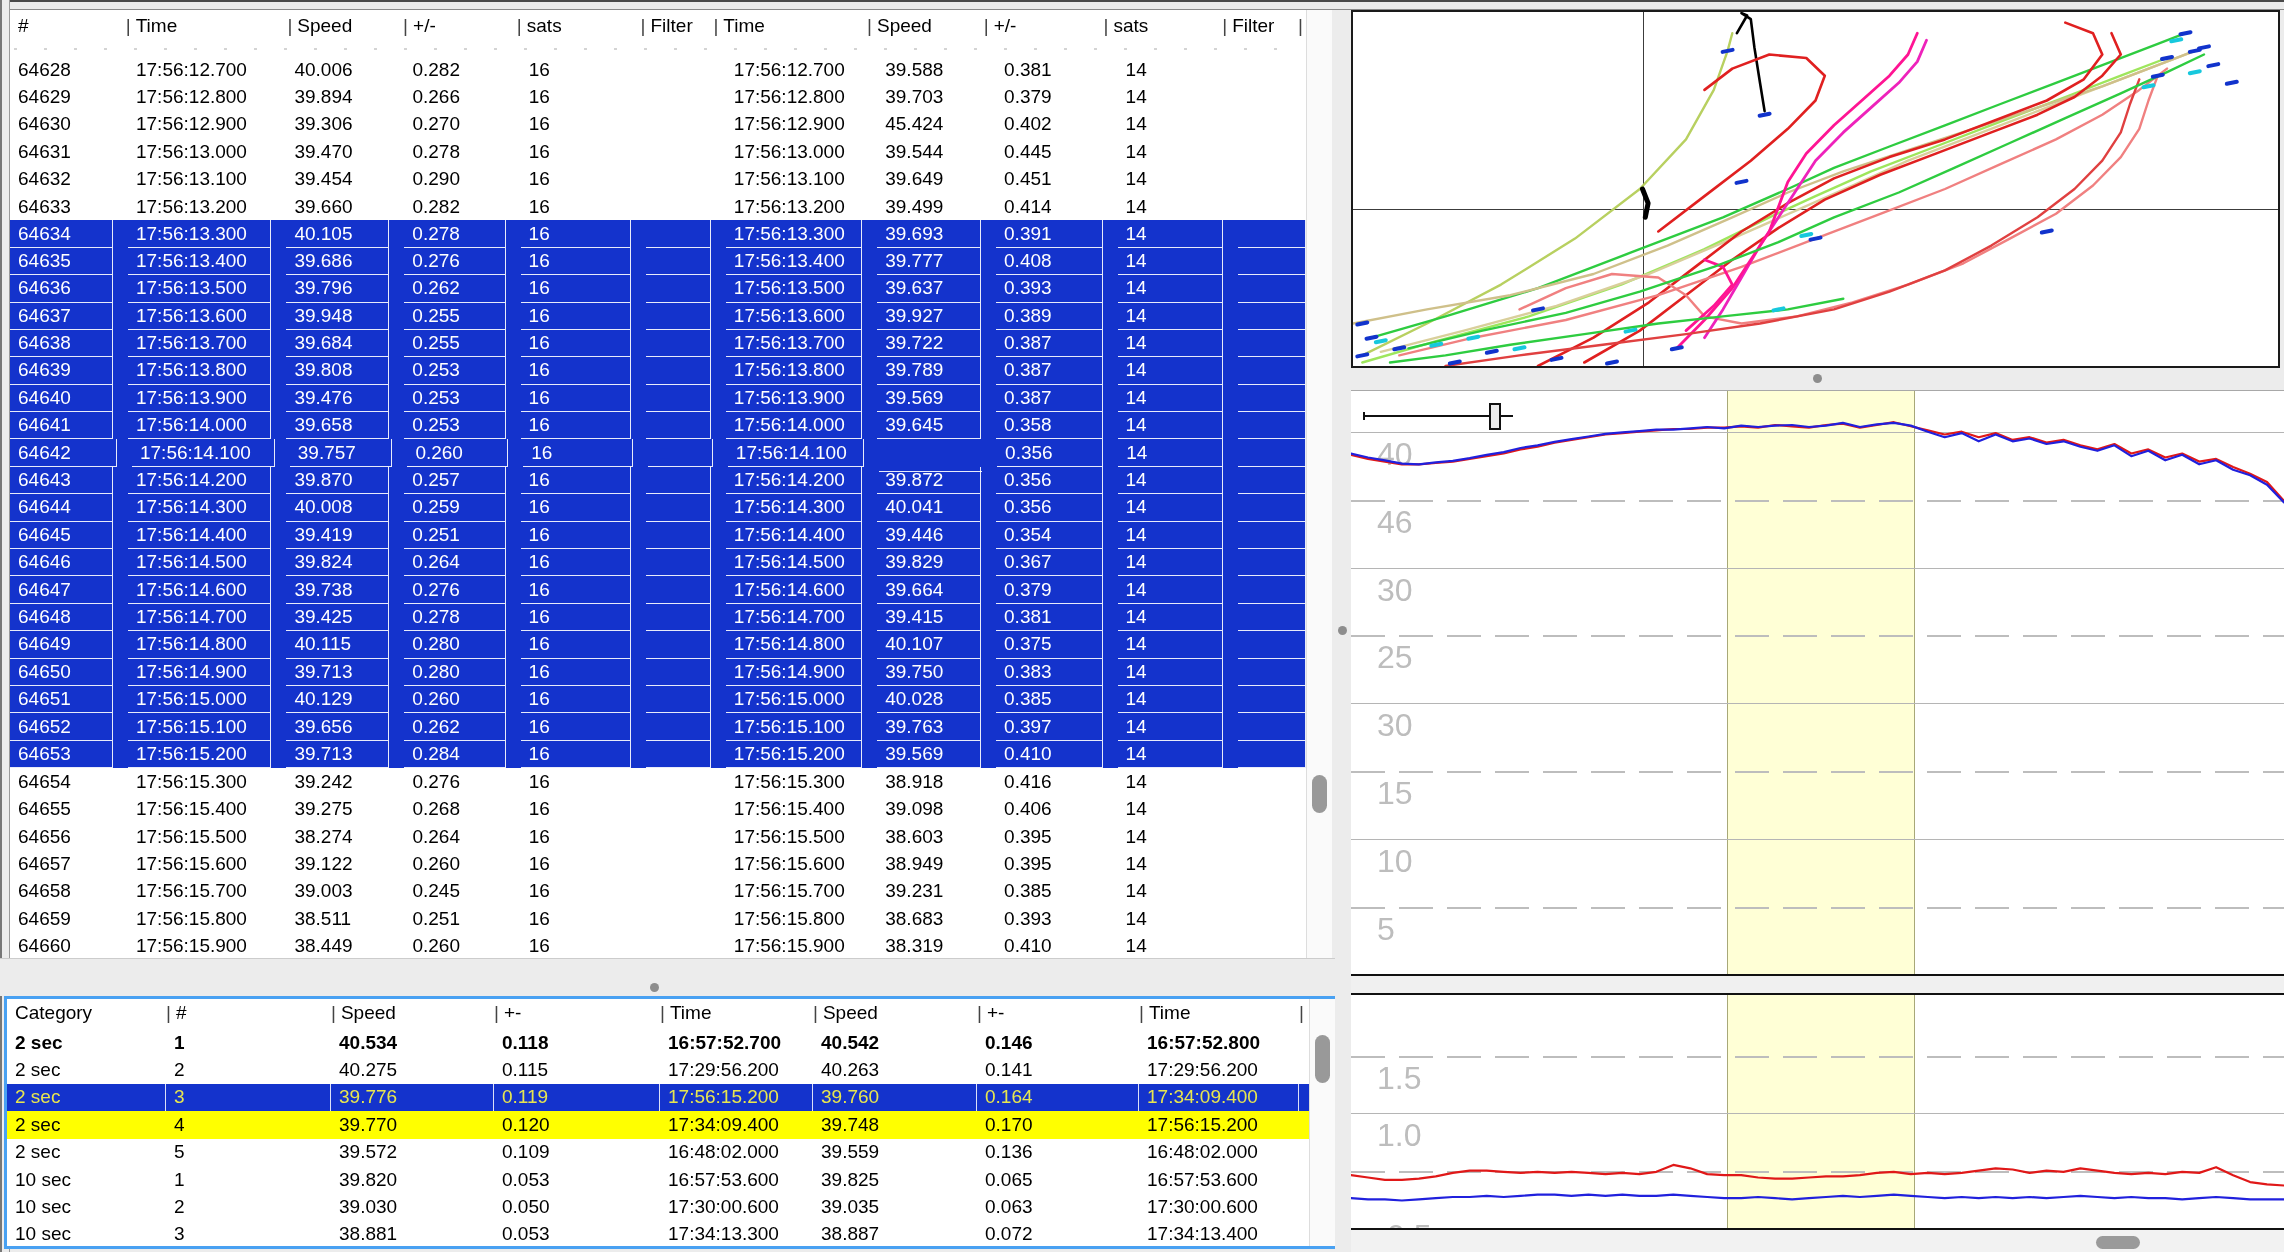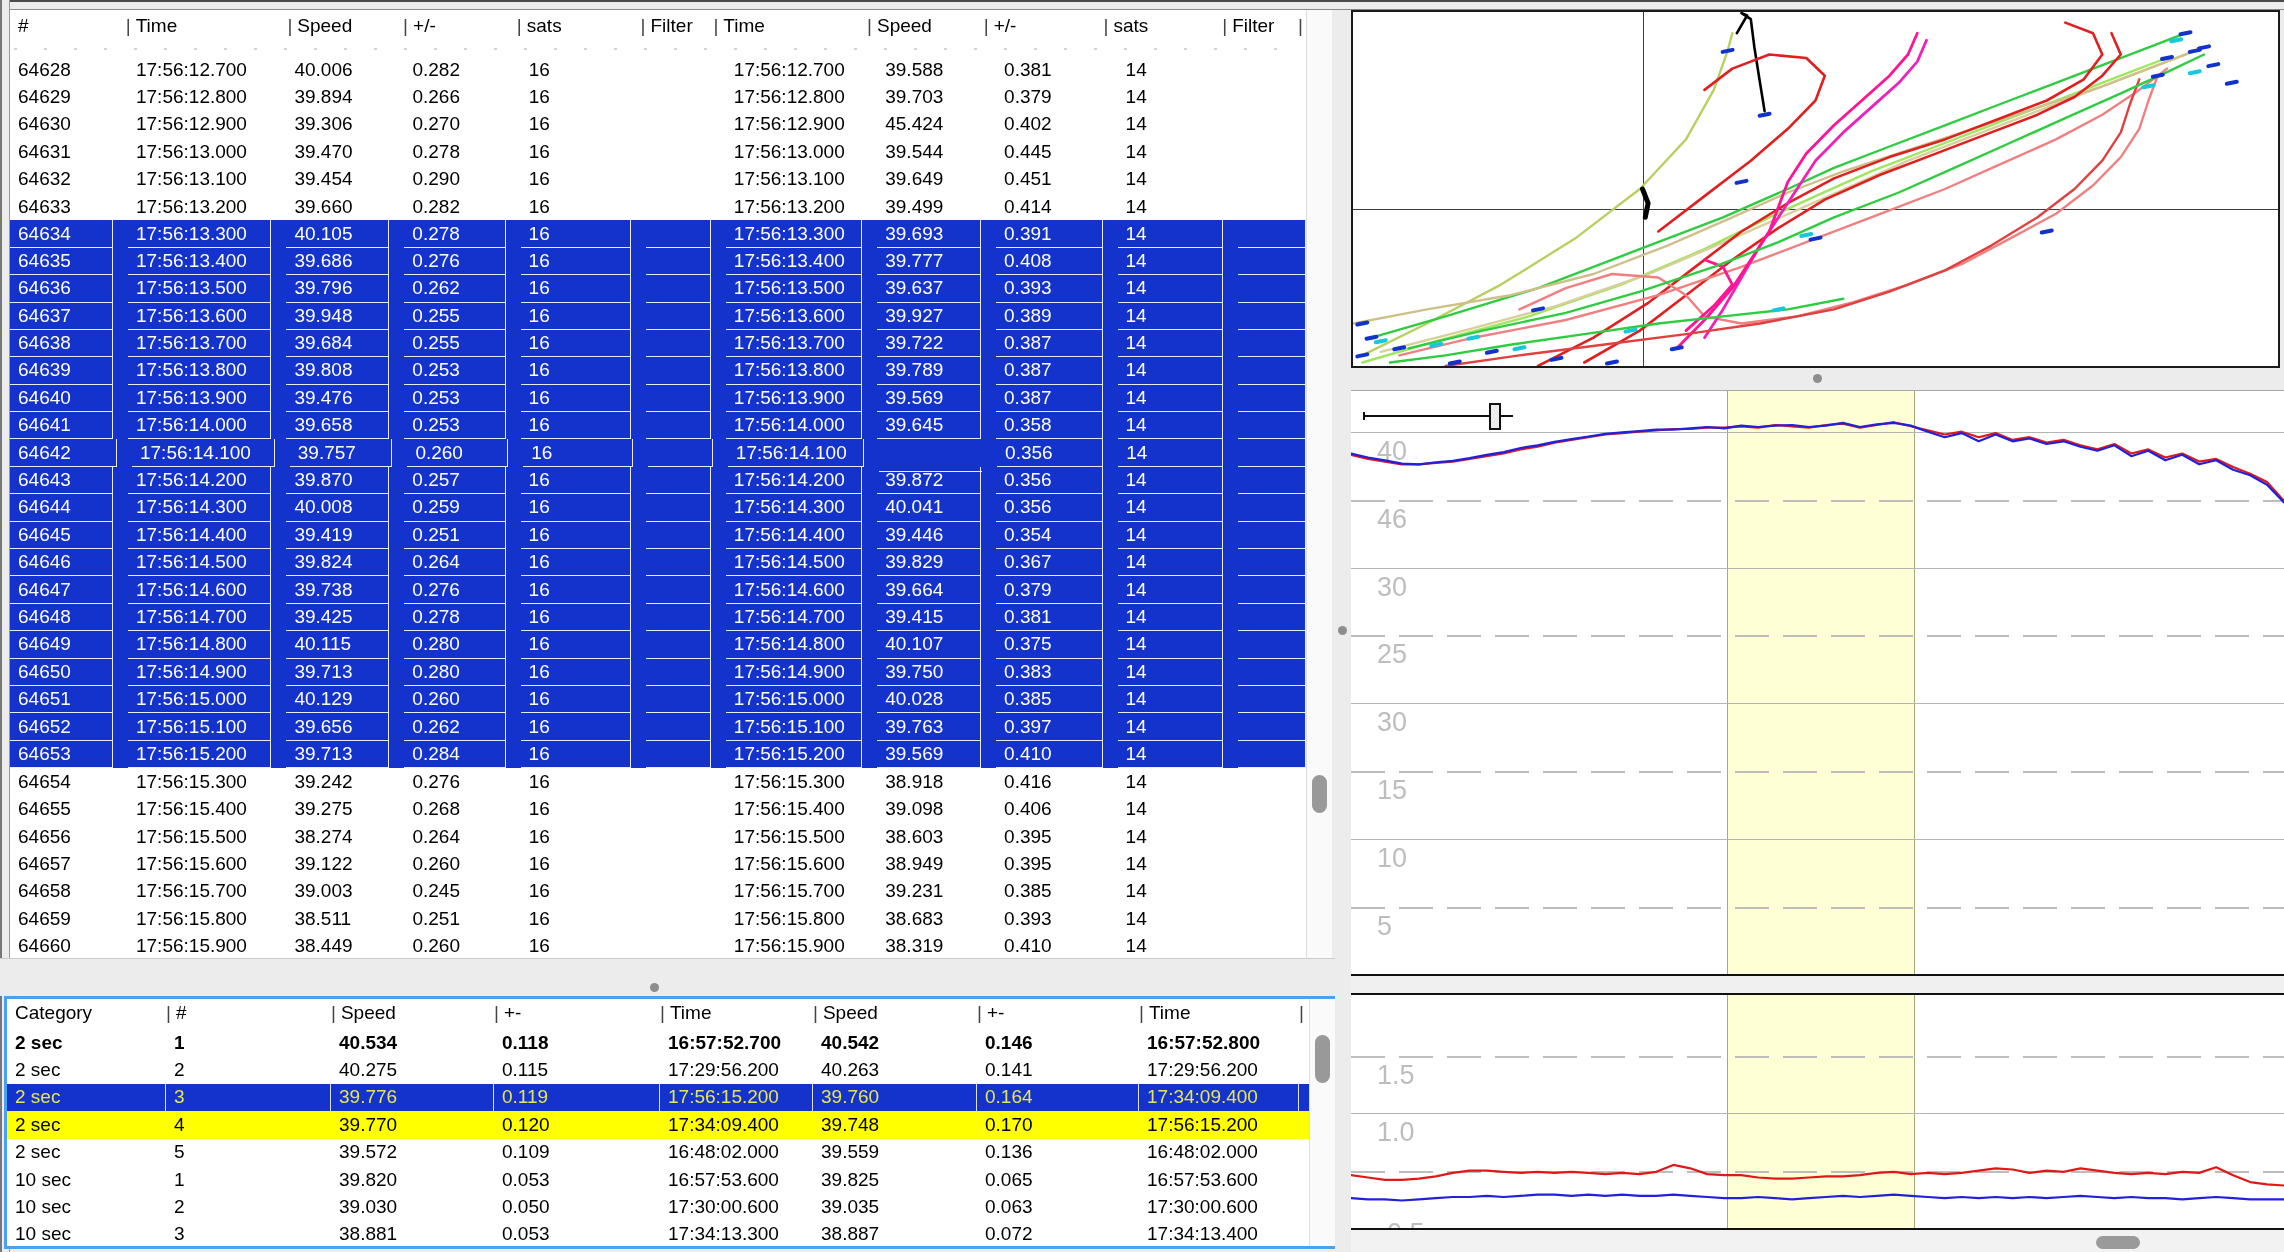--- a/index.html
+++ b/index.html
@@ -46,21 +46,21 @@
   .xhair-h{position:absolute;left:0;right:0;height:1px;background:#3c3c3c;}
   #map-splitter{position:absolute;left:1351px;top:368px;width:933px;height:22px;background:#ececec;}
   .chart{position:absolute;left:1351px;width:933px;background:#fff;overflow:hidden;}
   #speed-chart{top:390px;height:586px;border-top:1px solid #a8a8a8;border-bottom:2px solid #111;box-sizing:border-box;}
   #chart-gap{position:absolute;left:1351px;top:976px;width:933px;height:17px;background:#f0f0f0;}
   #err-chart{top:993px;height:237px;border-top:2px solid #111;border-bottom:2px solid #111;box-sizing:border-box;}
   .band{position:absolute;top:0;bottom:0;background:#ffffd6;border-left:1px solid #a8a878;border-right:1px solid #a8a878;box-sizing:border-box;}
   .grid-solid{position:absolute;left:0;right:0;height:1px;background:#b5b5b5;}
   .grid-dash{position:absolute;left:0;right:0;height:2px;
              background:repeating-linear-gradient(90deg,#bdbdbd 0 34px,transparent 34px 48px);}
-  .ylab{position:absolute;color:#bdbdbd;font-size:27px;}
+  .ylab{position:absolute;color:#bdbdbd;font-size:32px;}
   .series{position:absolute;left:0;top:0;}
   
   #zoom-slider{position:absolute;left:12px;top:12px;width:152px;height:30px;}
   #zoom-slider .track{position:absolute;left:0;top:12px;width:150px;height:2px;background:#111;}
   #zoom-slider .end{position:absolute;left:0;top:9px;width:2px;height:8px;background:#111;}
   #zoom-slider .handle{position:absolute;left:126px;top:0px;width:12px;height:27px;background:#ececec;
                        border:2px solid #111;box-sizing:border-box;}
   
   #hscroll{position:absolute;left:1351px;top:1230px;width:933px;height:22px;background:#f2f2f2;}
   #hscroll .thumb{position:absolute;top:6px;height:13px;width:44px;background:#9a9a9a;border-radius:7px;}

